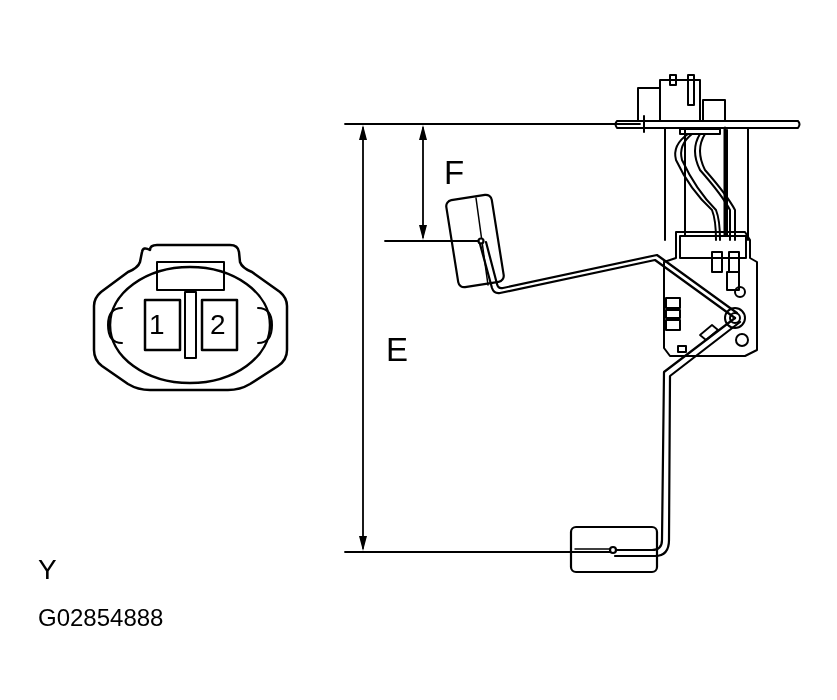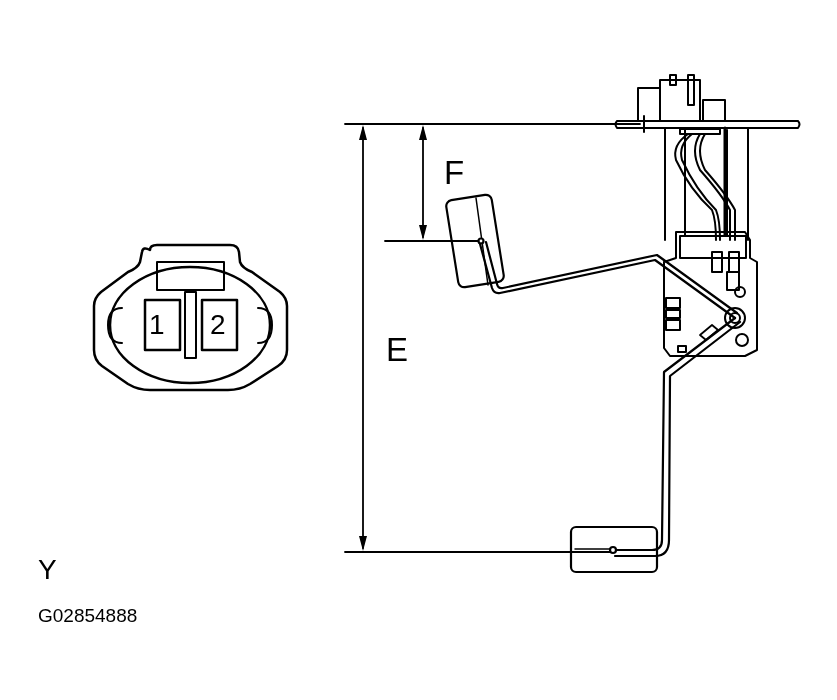--- a/index.html
+++ b/index.html
@@ -2,21 +2,21 @@
 <html><head>
 <meta charset="utf-8">
 <style>
   html, body { margin:0; padding:0; background:#ffffff; }
   body { width:837px; height:700px; position:relative; overflow:hidden; font-family:"Liberation Sans", sans-serif; }
   svg#diagram { position:absolute; left:0; top:0; }
   .lbl { position:absolute; color:#000; font-family:"Liberation Sans", sans-serif; line-height:1; }
   #lbl-f { left:444px; top:156px; font-size:33px; }
   #lbl-e { left:386px; top:333px; font-size:33px; }
   #lbl-y { left:38px; top:556px; font-size:28px; }
-  #lbl-id { left:38px; top:606px; font-size:19px; }
+  #lbl-id { left:38px; top:606px; font-size:24px; }
   .pin { position:absolute; font-size:28px; font-family:"Liberation Sans", sans-serif; line-height:1; }
   #pin-1 { left:149px; top:311px; }
   #pin-2 { left:210px; top:311px; }
 </style>
 </head>
 <body>
 
 <svg id="diagram" width="837" height="700" viewBox="0 0 837 700" xmlns="http://www.w3.org/2000/svg">
   <g fill="none" stroke="#000" stroke-width="2.5" stroke-linejoin="round" stroke-linecap="round">
 

